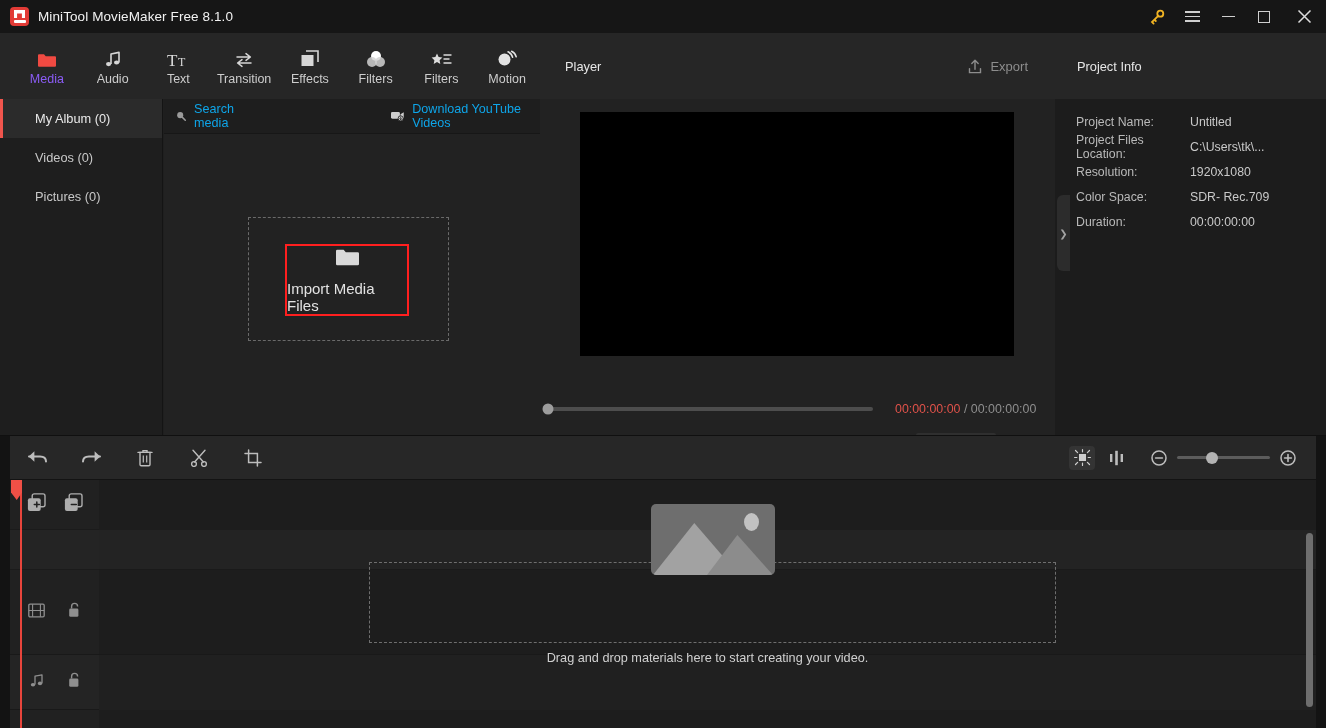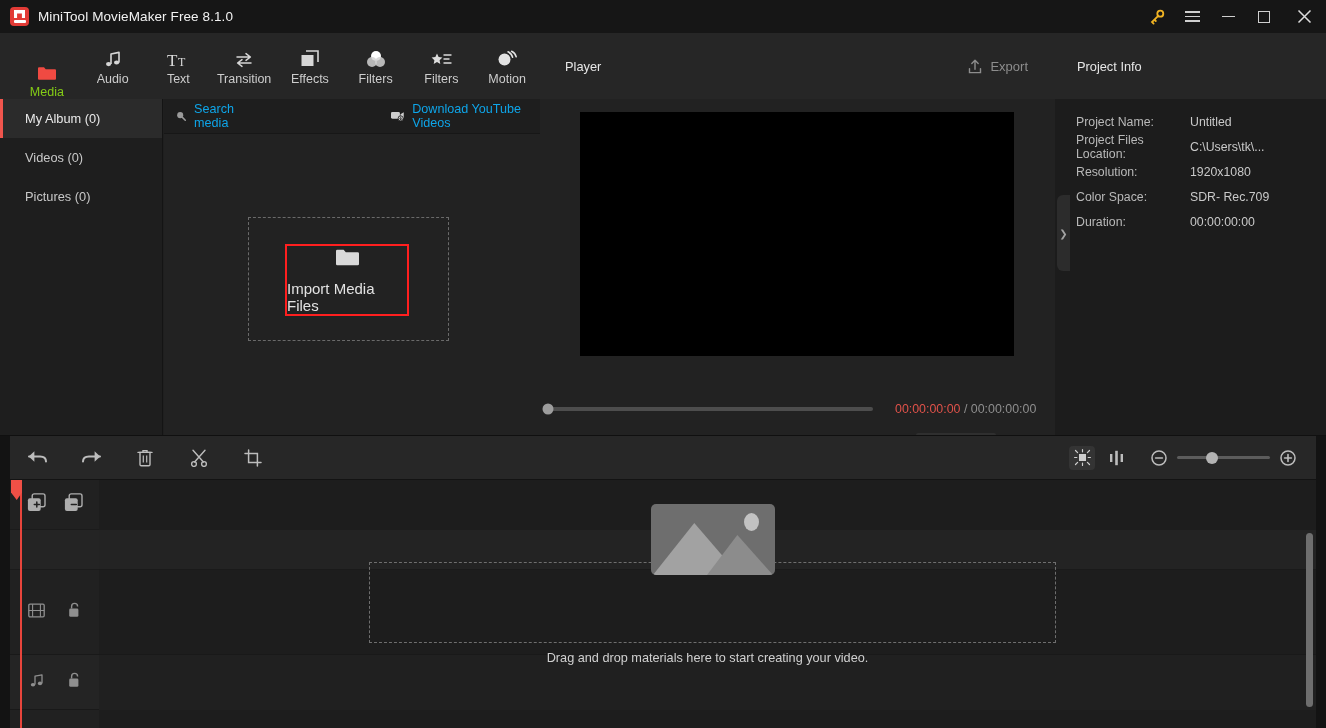--- a/index.html
+++ b/index.html
@@ -52,33 +52,33 @@
   .toolbar {
     position: absolute; left: 0; top: 33px; width: 540px; height: 66px;
     background: #262626; display: flex; align-items: flex-start; padding-left: 14px;
   }
   .tool {
     width: 66px; height: 66px; display: flex; flex-direction: column;
     align-items: center; justify-content: center; gap: 4px;
     color: #cdcdcd; font-size: 12.5px; cursor: pointer;
   }
   .tool .ico { height: 22px; display: flex; align-items: flex-end; justify-content: center; }
-  .tool.active { color: #84cc16; justify-content: flex-end; }
+  .tool.active { color: #8b5cf6; }
   .tool .lbl { white-space: nowrap; overflow: hidden; max-width: 64px; }
 
   
   .media-panel {
     position: absolute; left: 0; top: 99px; width: 540px; height: 336px; background: #1f1f1f;
   }
   .cat-list {
     position: absolute; left: 0; top: 0; width: 163px; height: 336px;
     background: #1e1e1e; border-right: 1px solid #141414;
   }
   .cat {
-    height: 39px; display: flex; align-items: center; padding-left: 25px;
+    height: 39px; display: flex; align-items: center; padding-left: 35px;
     font-size: 12.8px; color: #c8c8c8; position: relative; cursor: pointer;
   }
   .cat.active { background: #2b2b2b; color: #e9e9e9; }
   .cat.active:before {
     content: ""; position: absolute; left: 0; top: 0; width: 3px; height: 39px; background: #f0554d;
   }
   .media-main { position: absolute; left: 164px; top: 0; right: 0; bottom: 0; background: #222; }
   .media-head {
     height: 35px; display: flex; align-items: center; background: #1e1e1e;
     border-bottom: 1px solid #171717;

